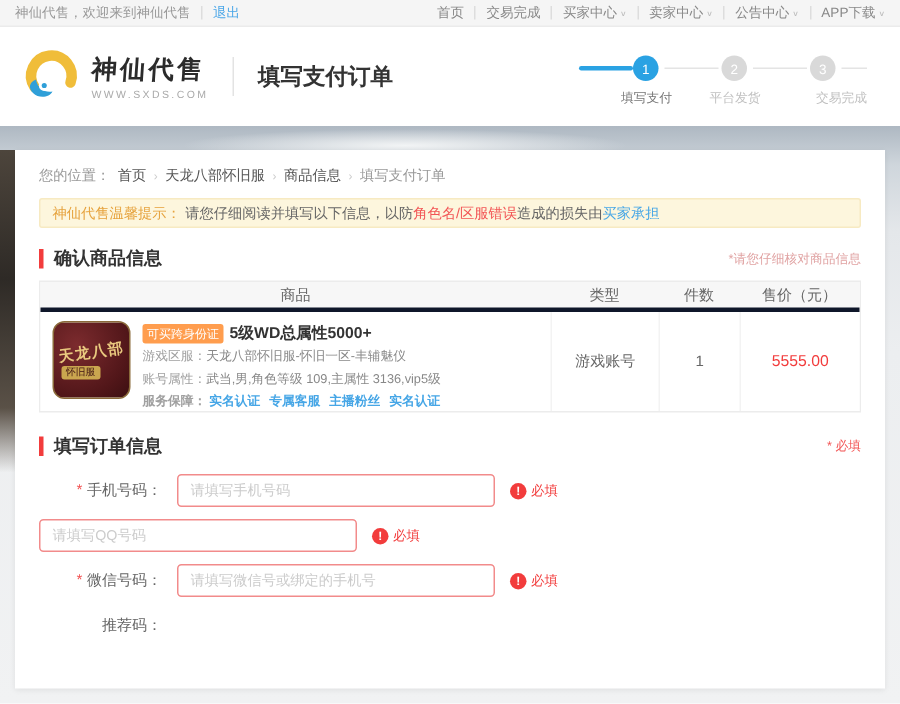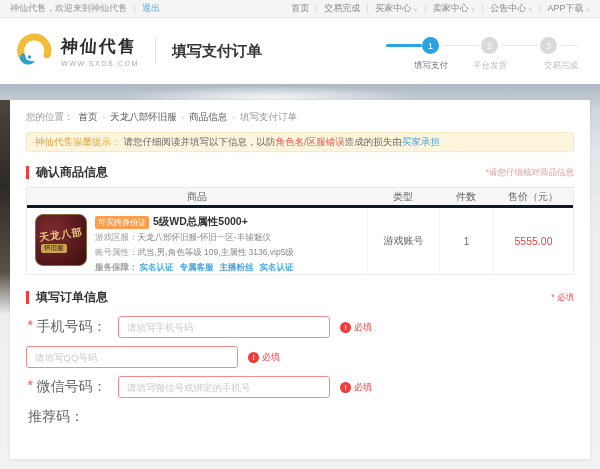--- a/index.html
+++ b/index.html
@@ -83,21 +83,21 @@
   .pname { font-size:10.5px; font-weight:bold; color:#333; }
   .pattr { font-size:8.5px; color:#888; }
   .pattr .lab { color:#a0a0a0; }
   .pservice { font-size:8.5px; color:#a0a0a0; display:flex; gap:0;font-weight:bold; }
   .pservice .stag { color:#46a6e6; margin-right:6px; cursor:pointer; }
   .price { color:#f23c3c; font-size:10.5px; }
 
   
   .form { margin:12px 16px 0; }
   .frow { display:flex; align-items:center; height:22px; margin-bottom:8px; }
-  .flabel { width:92px; text-align:left; font-size:14px; color:#666; padding-right:10px;font-family:Liberation Mono, monospace; }
+  .flabel { width:92px; text-align:right; font-size:10px; color:#666; padding-right:10px;font-family:Liberation Mono, monospace; }
   .star { color:#f25555; margin-right:2px; }
   .finput { width:212px; height:22px; border:1px solid #f28b8b; border-radius:3px;
     padding:0 8px; font-size:9.5px; color:#333; outline:none; background:#fff; font-family:"Liberation Sans",sans-serif; }
   .finput::placeholder { color:#ccc; }
   .finput.plain { border-color:#e2e2e2; }
   .req-badge { display:flex; align-items:center; gap:3px; margin-left:10px; }
   .req-icon { width:11px; height:11px; border-radius:50%; background:#f23c3c; color:#fff;
     font-size:8px; font-weight:bold; display:flex; align-items:center; justify-content:center; }
   .req-text { font-size:9px; color:#f23c3c; }
 </style>

